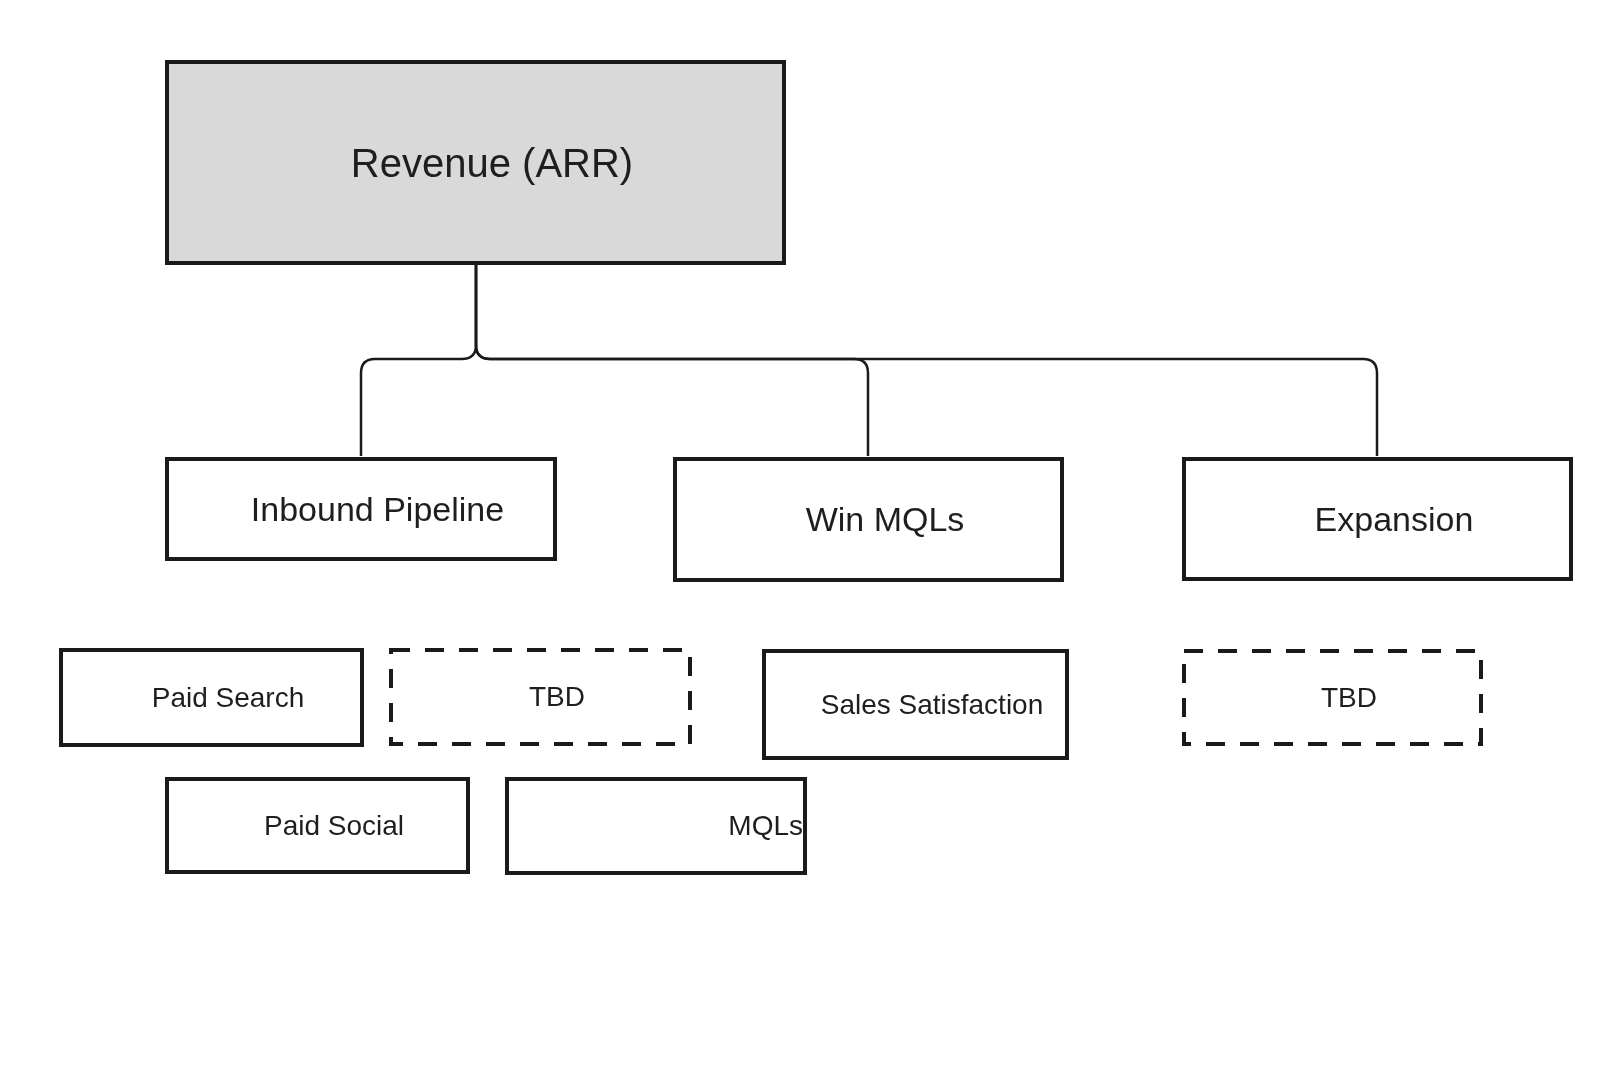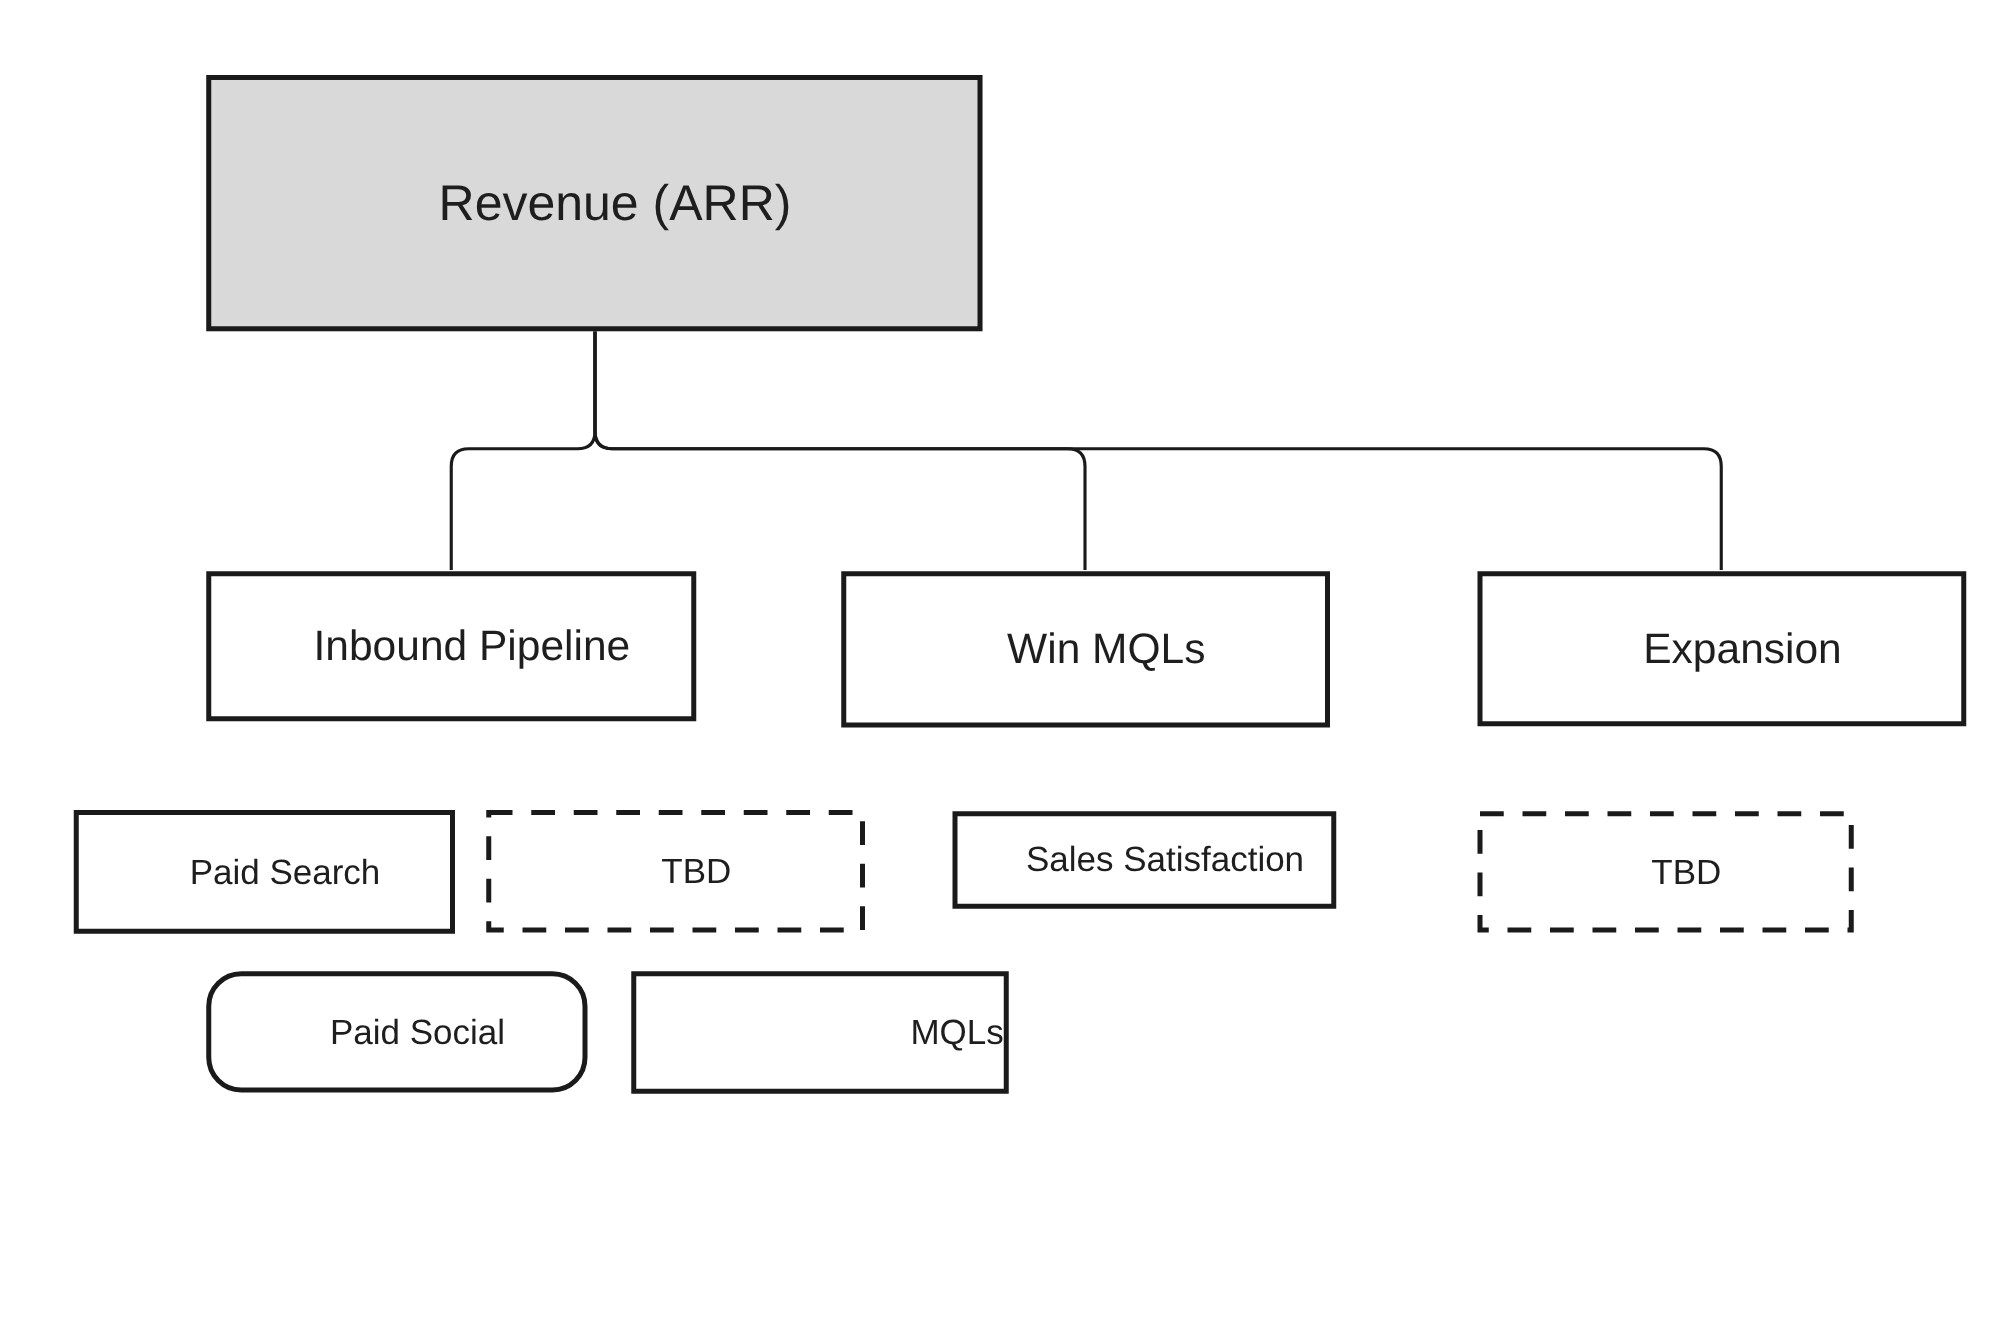--- a/index.html
+++ b/index.html
@@ -51,30 +51,30 @@
     background: transparent;
   }
   .node.root {
     left: 165px; top: 60px; width: 621px; height: 205px;
     background: #d9d9d9;
     font-size: 40px;
   }
   .node.lvl2 { font-size: 34px; }
   .node.leaf { font-size: 28px; }
 
-  .node.inbound      { left: 165px;  top: 457px; width: 392px; height: 120px; }
+  .node.inbound      { left: 165px;  top: 457px; width: 392px; height: 104px; }
   .node.winrate      { left: 673px;  top: 457px; width: 391px; height: 125px; }
   .node.expansion    { left: 1182px; top: 457px; width: 391px; height: 124px; }
 
   .node.paidsearch   { left: 59px;   top: 648px; width: 305px; height: 99px; }
   .node.tbd1         { left: 389px;  top: 648px; width: 303px; height: 98px; }
-  .node.salessat     { left: 762px;  top: 649px; width: 307px; height: 78px; }
+  .node.salessat     { left: 762px;  top: 649px; width: 307px; height: 111px; }
   .node.tbd2         { left: 1182px; top: 649px; width: 301px; height: 97px; }
 
-  .node.paidsocial   { left: 165px;  top: 777px; width: 305px; height: 97px; border-radius: 28px; }
+  .node.paidsocial   { left: 165px;  top: 777px; width: 305px; height: 97px; }
   .node.mqls         { left: 505px;  top: 777px; width: 302px; height: 98px; justify-content: flex-end; }
   .node.seopipeline  { left: 390px;  top: 904px; width: 301px; height: 99px; }
 </style>
 </head>
 <body>
 
 <div class="canvas">
 
   <svg class="connectors" viewBox="0 0 1600 1068" aria-hidden="true">
     <path d="M476,265 L476,345 Q476,359 462,359 L375,359 Q361,359 361,373 L361,456"></path>

